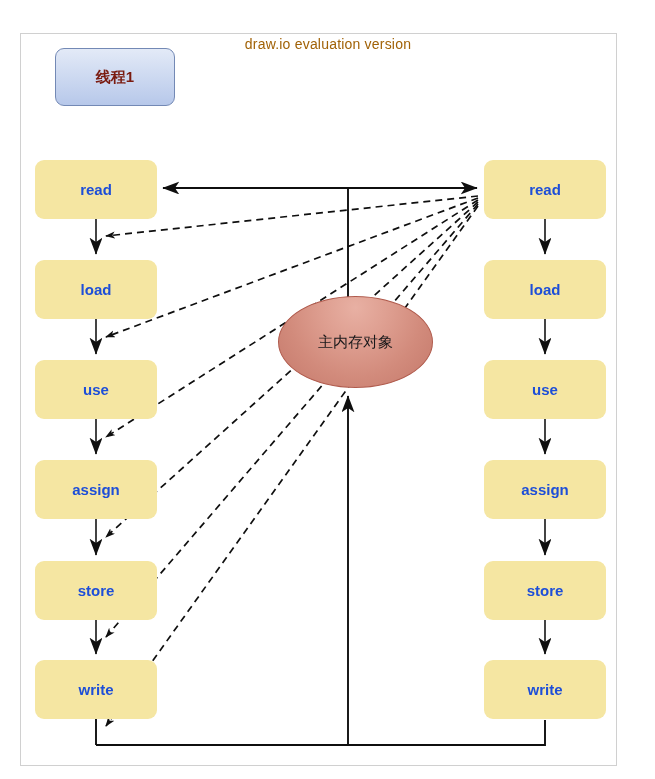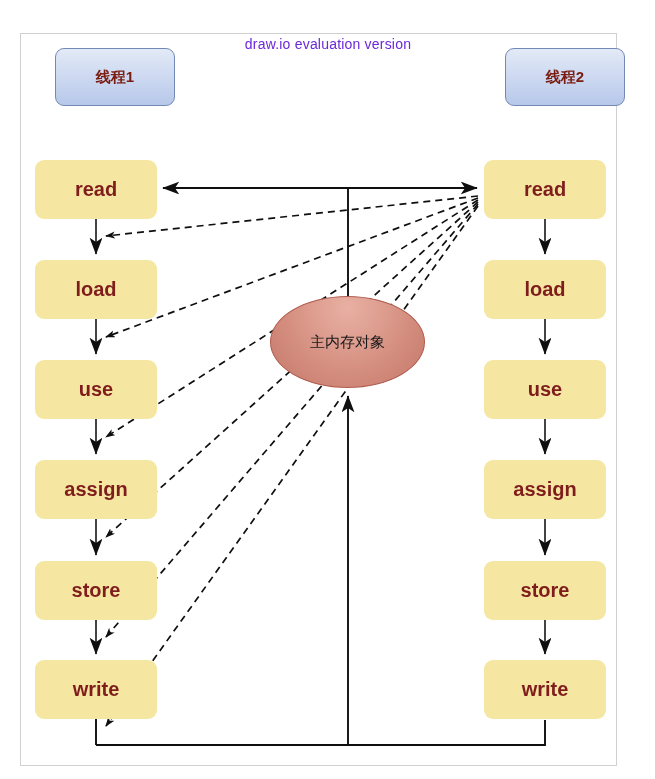--- a/index.html
+++ b/index.html
@@ -33,21 +33,21 @@
     width: 655px;
     height: 779px;
   }
   .watermark {
     position: absolute;
     left: 218px;
     top: 36px;
     width: 220px;
     text-align: center;
     font-size: 14px;
-    color: #6d28d9;
+    color: #a16207;
     letter-spacing: 0.2px;
     white-space: nowrap;
   }
   .thread-box {
     position: absolute;
     width: 120px;
     height: 58px;
     border: 1px solid #7389b5;
     border-radius: 9px;
     background: linear-gradient(to bottom, #e3eaf7 0%, #d2ddf2 38%, #b7c8ea 100%);
@@ -67,27 +67,27 @@
     width: 122px;
     height: 59px;
     border-radius: 9px;
     background: #f5e6a2;
     display: flex;
     align-items: center;
     justify-content: center;
     box-sizing: border-box;
   }
   .op-box span {
-    font-size: 20px;
+    font-size: 15px;
     font-weight: bold;
-    color: #7f1d1d;
+    color: #1d4ed8;
   }
   .memory-ellipse {
     position: absolute;
-    left: 270px;
+    left: 278px;
     top: 296px;
     width: 155px;
     height: 92px;
     border-radius: 50%;
     border: 1px solid #b05b4d;
     background: radial-gradient(ellipse at 50% 12%, #e8b0a3 0%, #dfa092 28%, #d28b7c 62%, #c4786a 100%);
     display: flex;
     align-items: center;
     justify-content: center;
     box-sizing: border-box;
@@ -151,23 +151,20 @@
       <line x1="478" y1="200" x2="106" y2="437" marker-end="url(#ahd)"></line>
       <line x1="478" y1="202" x2="106" y2="537" marker-end="url(#ahd)"></line>
       <line x1="478" y1="204" x2="106" y2="637" marker-end="url(#ahd)"></line>
       <line x1="478" y1="206" x2="106" y2="726" marker-end="url(#ahd)"></line>
     </g>
   </svg>
 
   <div class="thread-box" style="left:35px; top:48px;">
     <span>线程1</span>
   </div>
-  <div class="thread-box" style="left:485px; top:48px;">
-    <span>线程2</span>
-  </div>
 
   <div class="op-box" style="left:35px; top:160px;">
     <span>read</span>
   </div>
   <div class="op-box" style="left:35px; top:260px;">
     <span>load</span>
   </div>
   <div class="op-box" style="left:35px; top:360px;">
     <span>use</span>
   </div>

